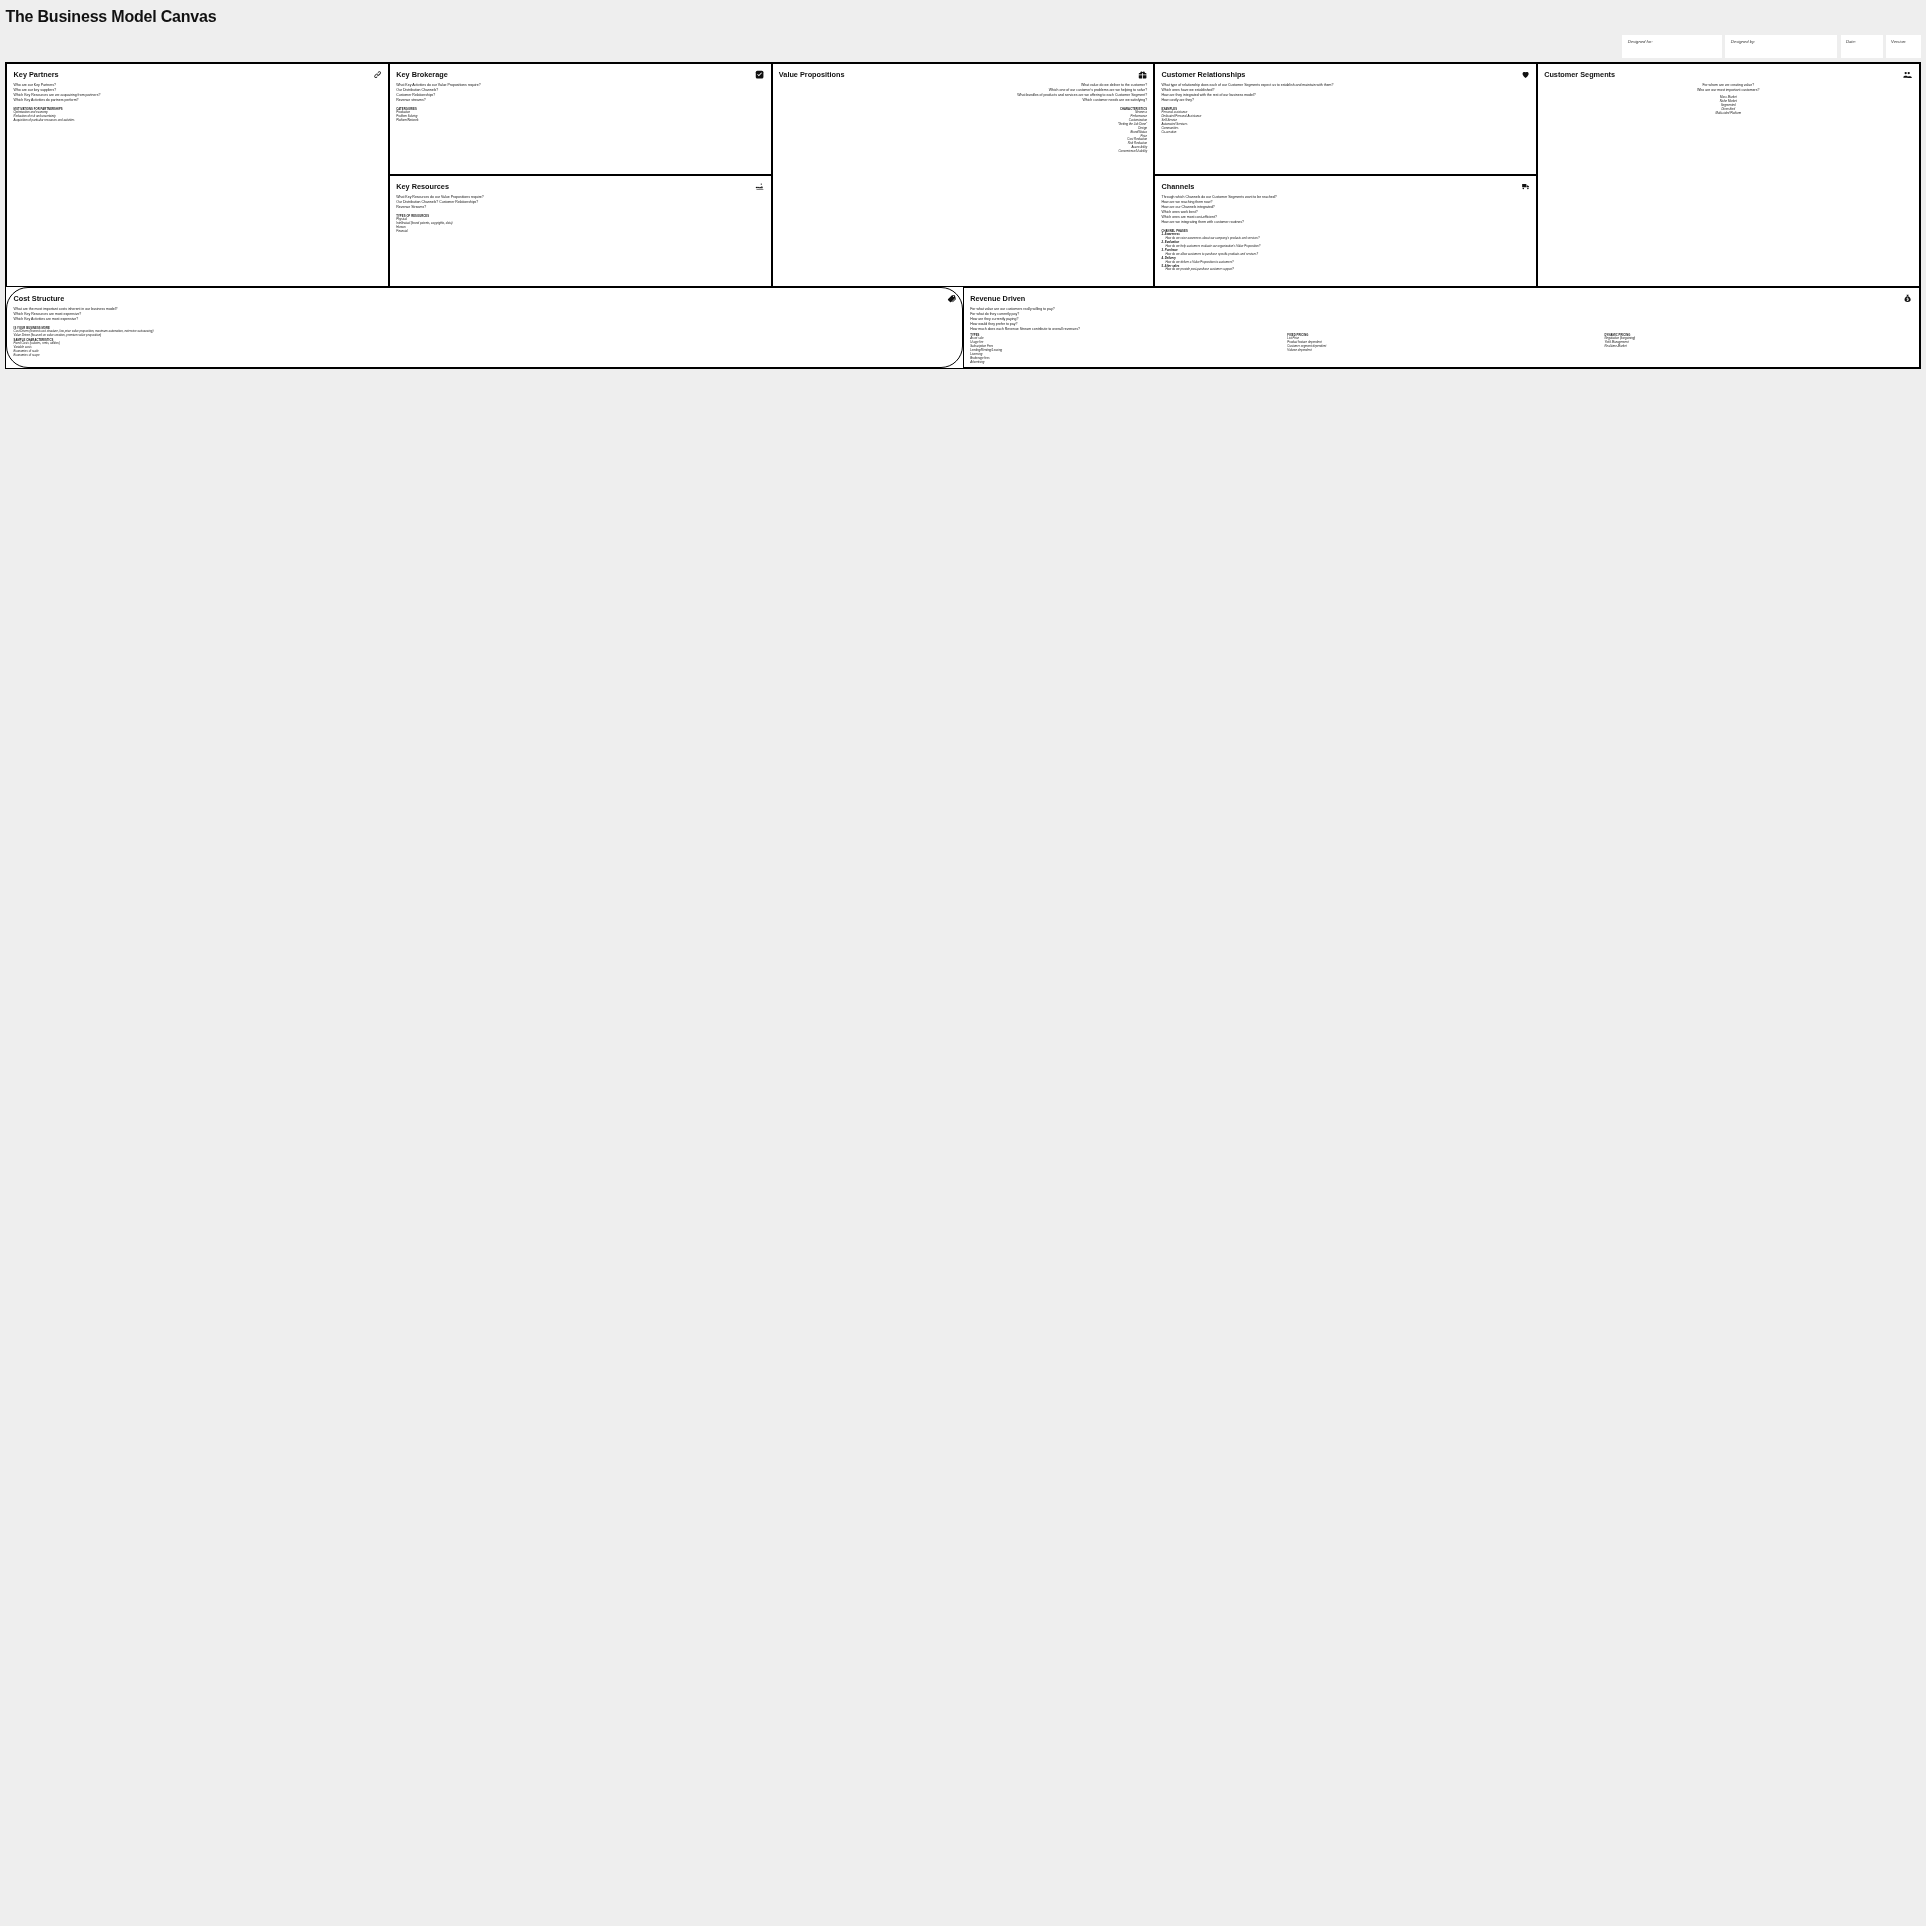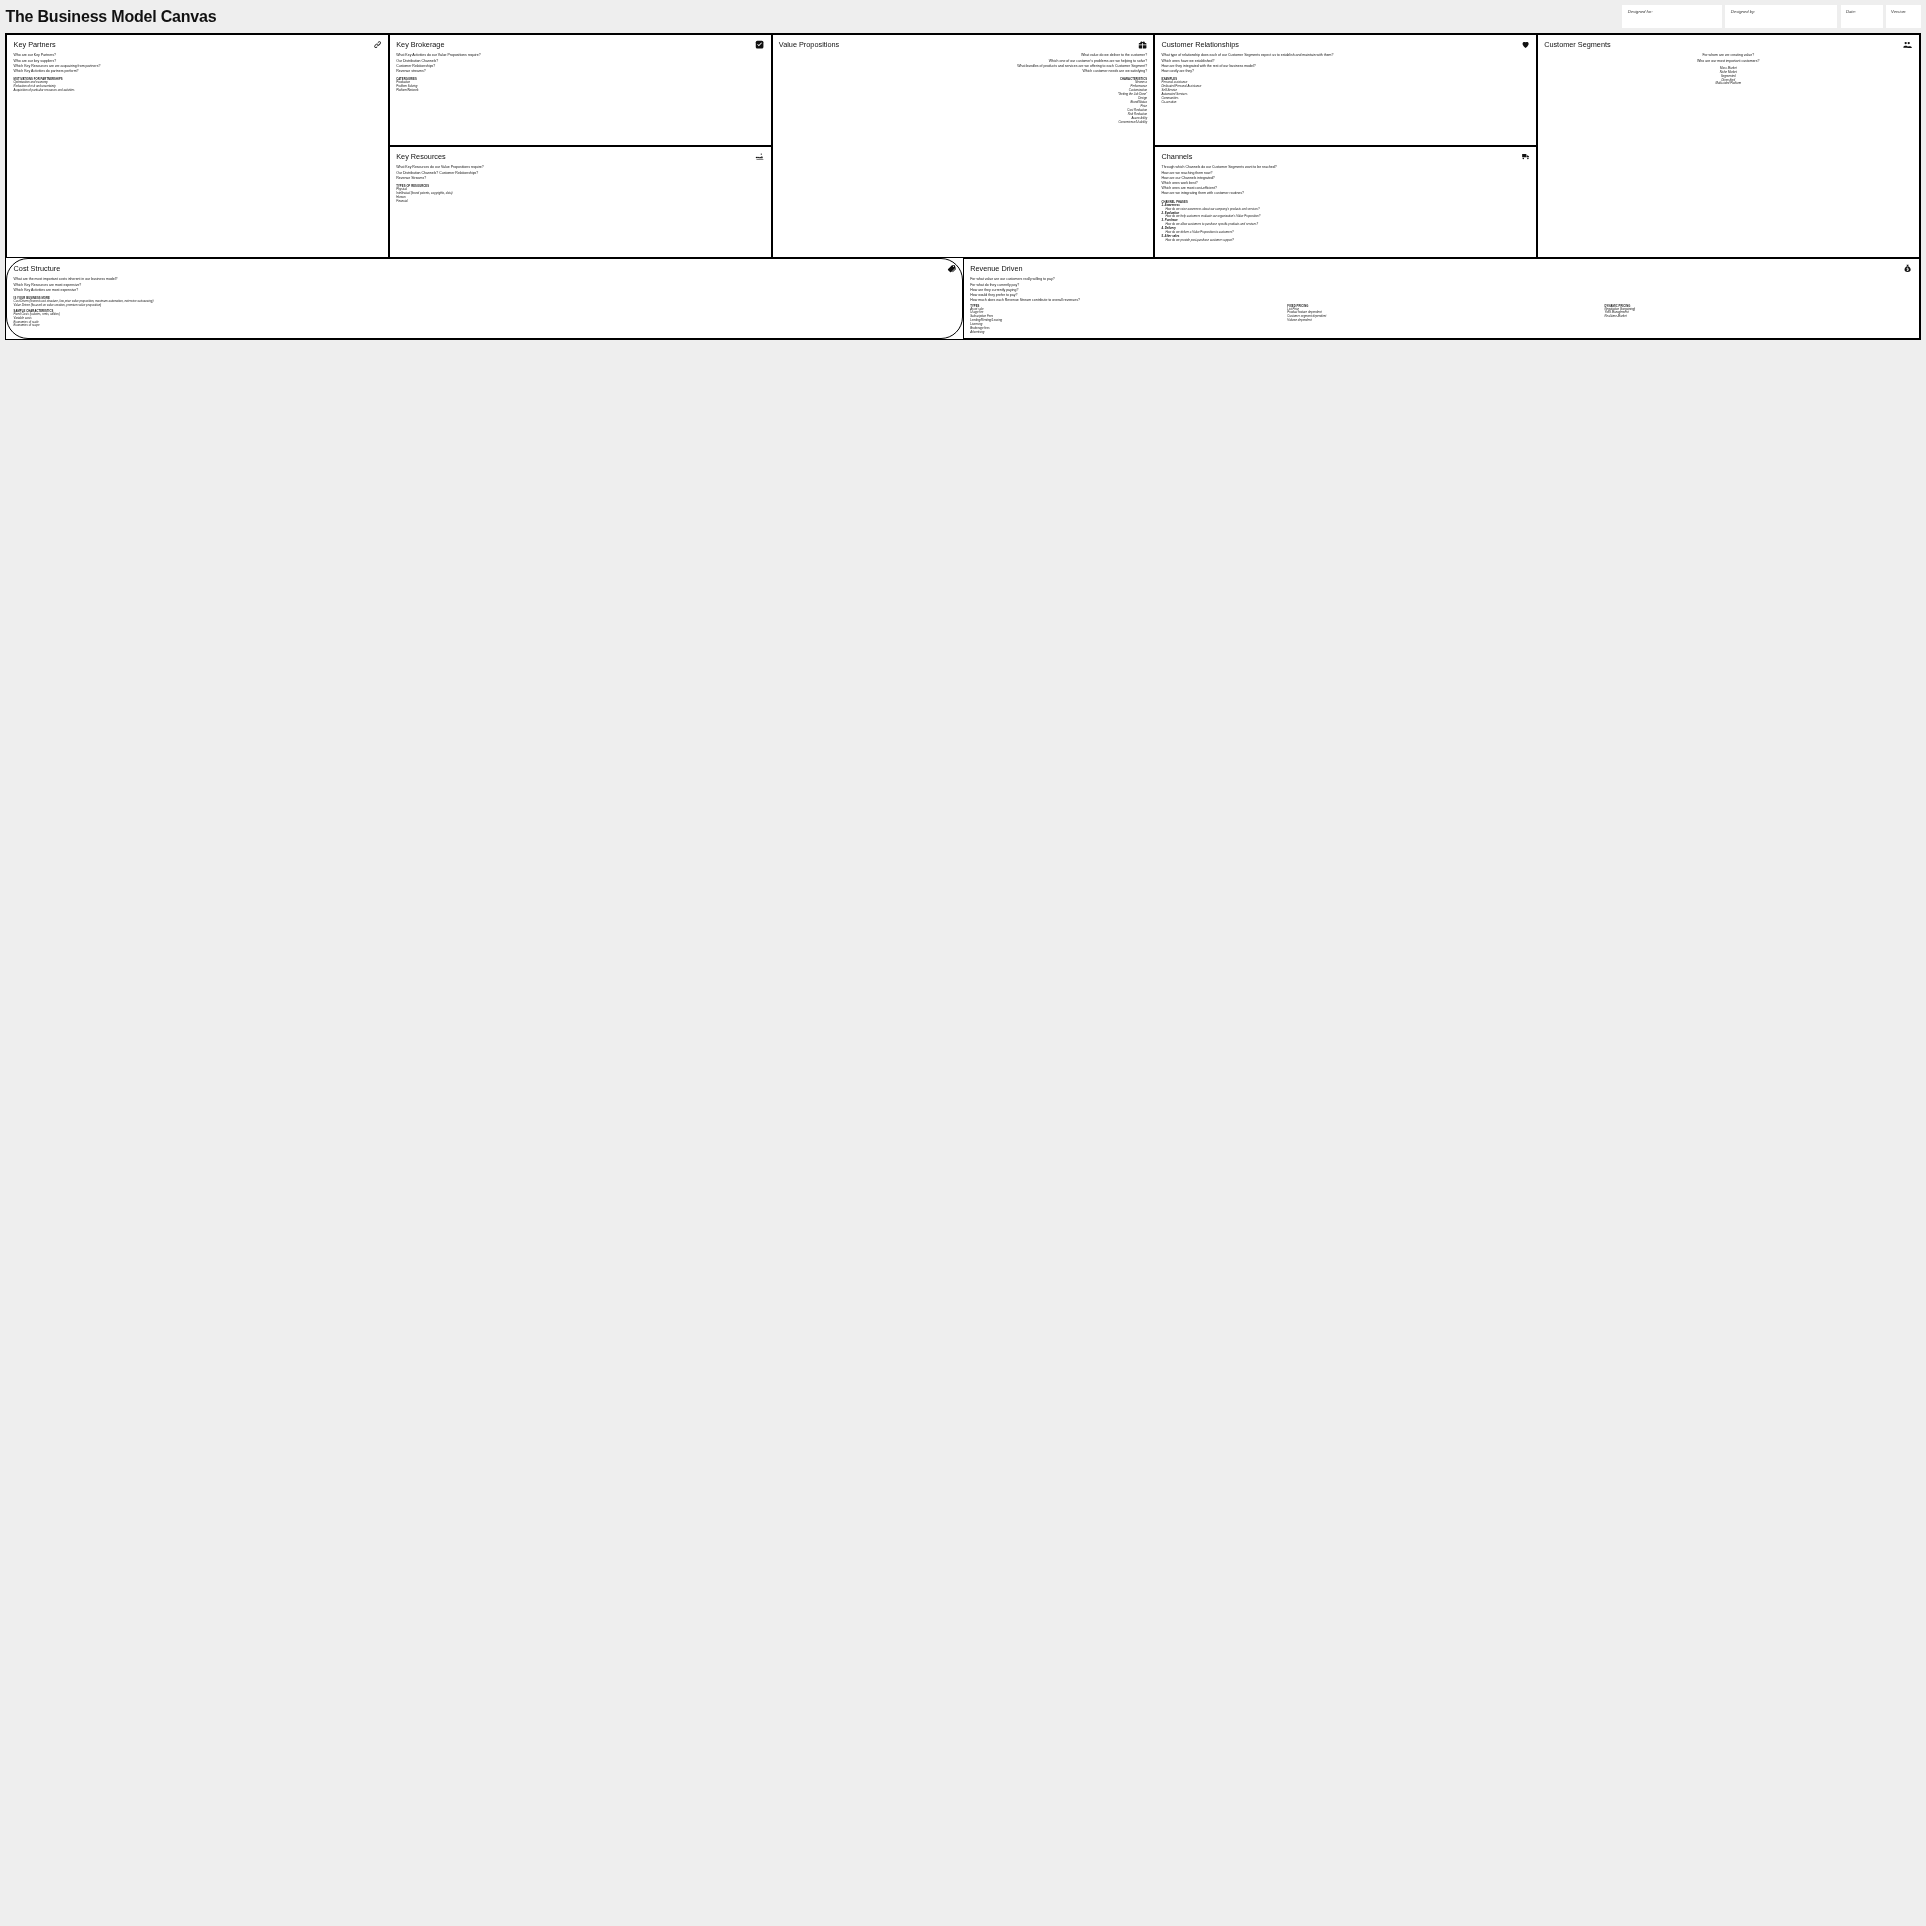--- a/index.html
+++ b/index.html
@@ -8,20 +8,21 @@
     background: #eeeeee;
     font-family: "Helvetica Neue", Helvetica, Arial, sans-serif;
     color: #111;
     padding: 5.4px 5.4px 7.7px 5.4px;
   }
   .top {
     display: flex;
     align-items: flex-start;
     gap: 9.2px;
     margin-bottom: 4.6px;
+    flex-direction: column;
   }
   .title {
     font-size: 16px;
     font-weight: 800;
     letter-spacing: -0.2px;
     flex: 0 0 auto;
     padding-top: 2.3px;
   }
   .meta { display: flex; gap: 3.1px; margin-left: auto; }
   .meta-box {
@@ -50,21 +51,21 @@
     overflow: hidden;
   }
   .cell-head {
     display: flex;
     align-items: flex-start;
     justify-content: space-between;
     margin-bottom: 3.9px;
   }
   .cell-head h2 {
     font-size: 7.3px;
-    font-weight: 400;
+    font-weight: 700;
   }
   .cell .icon { width: 9.2px; height: 9.2px; flex: 0 0 auto; }
   .q { font-size: 3.5px; line-height: 1.35; margin-bottom: 0.4px; }
   .gap { height: 3.1px; }
   .sub { font-size: 2.7px; font-weight: 700; text-transform: uppercase; letter-spacing: 0.1px; margin-top: 1.5px; }
   .it  { font-size: 2.9px; font-style: italic; line-height: 1.35; }
   .ph  { font-size: 2.9px; font-style: italic; line-height: 1.35; }
   .ph b { font-style: italic; font-weight: 600; }
   .ph span { display:block; padding-left: 3.9px; }
   .col3 { display: flex; gap: 9.2px; }

